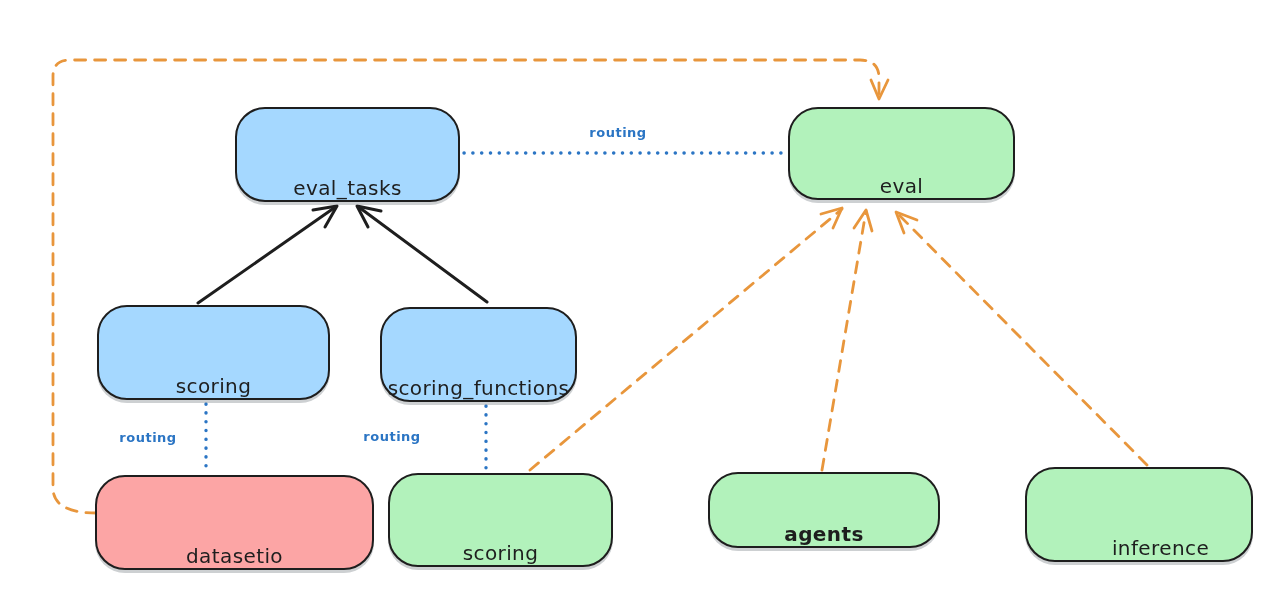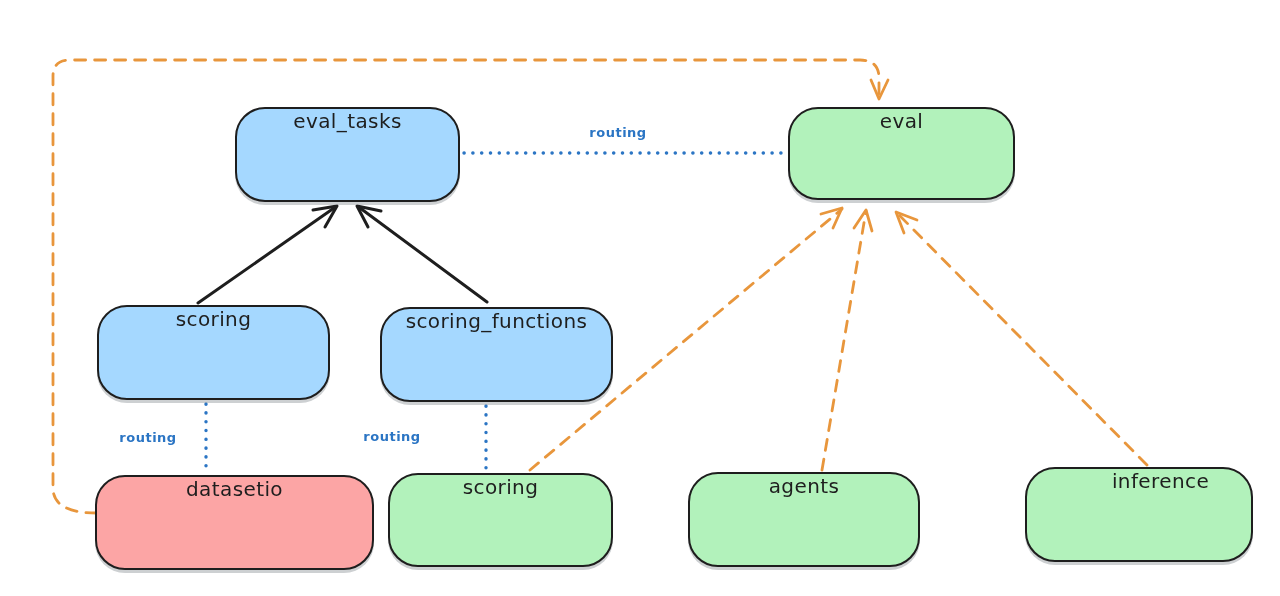--- a/index.html
+++ b/index.html
@@ -42,21 +42,21 @@
     stroke-linejoin: round;
     stroke-dasharray: 11 9;
   }
   .dashed-edge path.head,
   .solid-edge path.head {
     stroke-dasharray: none;
   }
   .node {
     position: absolute;
     display: flex;
-    align-items: flex-start;
+    align-items: flex-end;
     justify-content: center;
     border: 2.5px solid #1e1e1e;
     border-radius: 30px;
     box-shadow: 0 3px 0 rgba(145, 150, 155, 0.45);
     font-size: 20px;
     letter-spacing: 0.4px;
     color: #1e1e1e;
     box-sizing: border-box;
     background: #ffffff;
   }
@@ -119,33 +119,33 @@
   </div>
 
   <div class="node" style="left: 788px; top: 107px; width: 227px; height: 93px; background: rgb(178, 242, 187);">
     <span>eval</span>
   </div>
 
   <div class="node" style="left: 97px; top: 305px; width: 233px; height: 95px; background: rgb(165, 216, 255);">
     <span>scoring</span>
   </div>
 
-  <div class="node" style="left: 380px; top: 307px; width: 233px; height: 95px; background: rgb(165, 216, 255);">
+  <div class="node" style="left: 380px; top: 307px; width: 197px; height: 95px; background: rgb(165, 216, 255);">
     <span>scoring_functions</span>
   </div>
 
   <div class="node" style="left: 95px; top: 475px; width: 279px; height: 95px; background: #fca5a5;">
     <span>datasetio</span>
   </div>
 
   <div class="node" style="left: 388px; top: 473px; width: 225px; height: 94px; background: rgb(178, 242, 187);">
     <span>scoring</span>
   </div>
 
-  <div class="node" style="left: 688px; top: 472px; width: 232px; height: 95px; background: rgb(178, 242, 187);">
+  <div class="node" style="left: 708px; top: 472px; width: 232px; height: 76px; background: rgb(178, 242, 187); font-weight: bold;">
     <span>agents</span>
   </div>
 
   <div class="node" style="left: 1025px; top: 467px; width: 228px; height: 95px; background: rgb(178, 242, 187); padding-left: 43px;">
     <span>inference</span>
   </div>
 
   <div class="routing-label" style="left:618px; top:132px;">routing</div>
   <div class="routing-label" style="left:148px; top:437px;">routing</div>
   <div class="routing-label" style="left:392px; top:436px;">routing</div>

